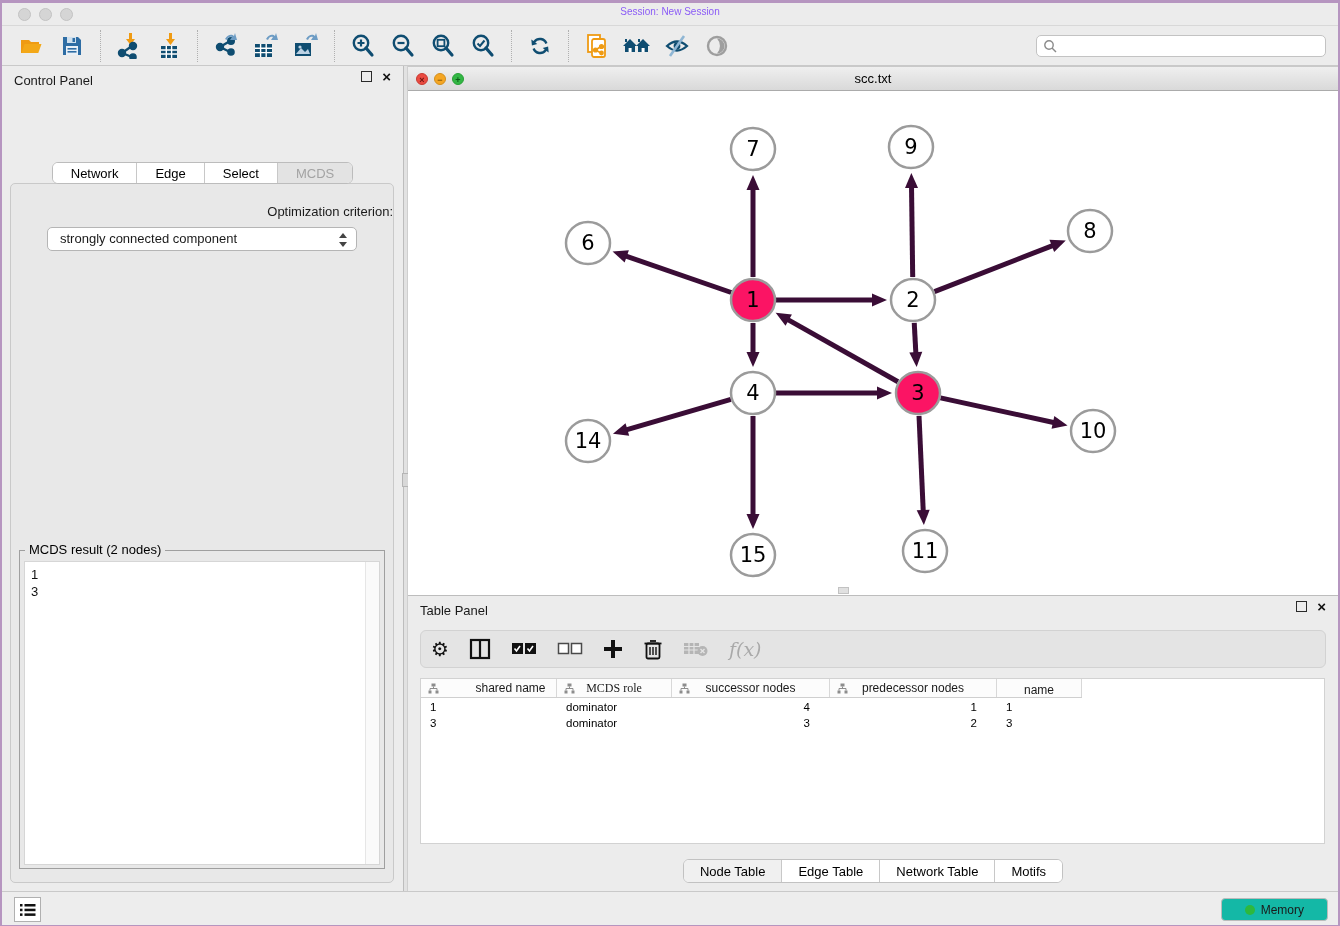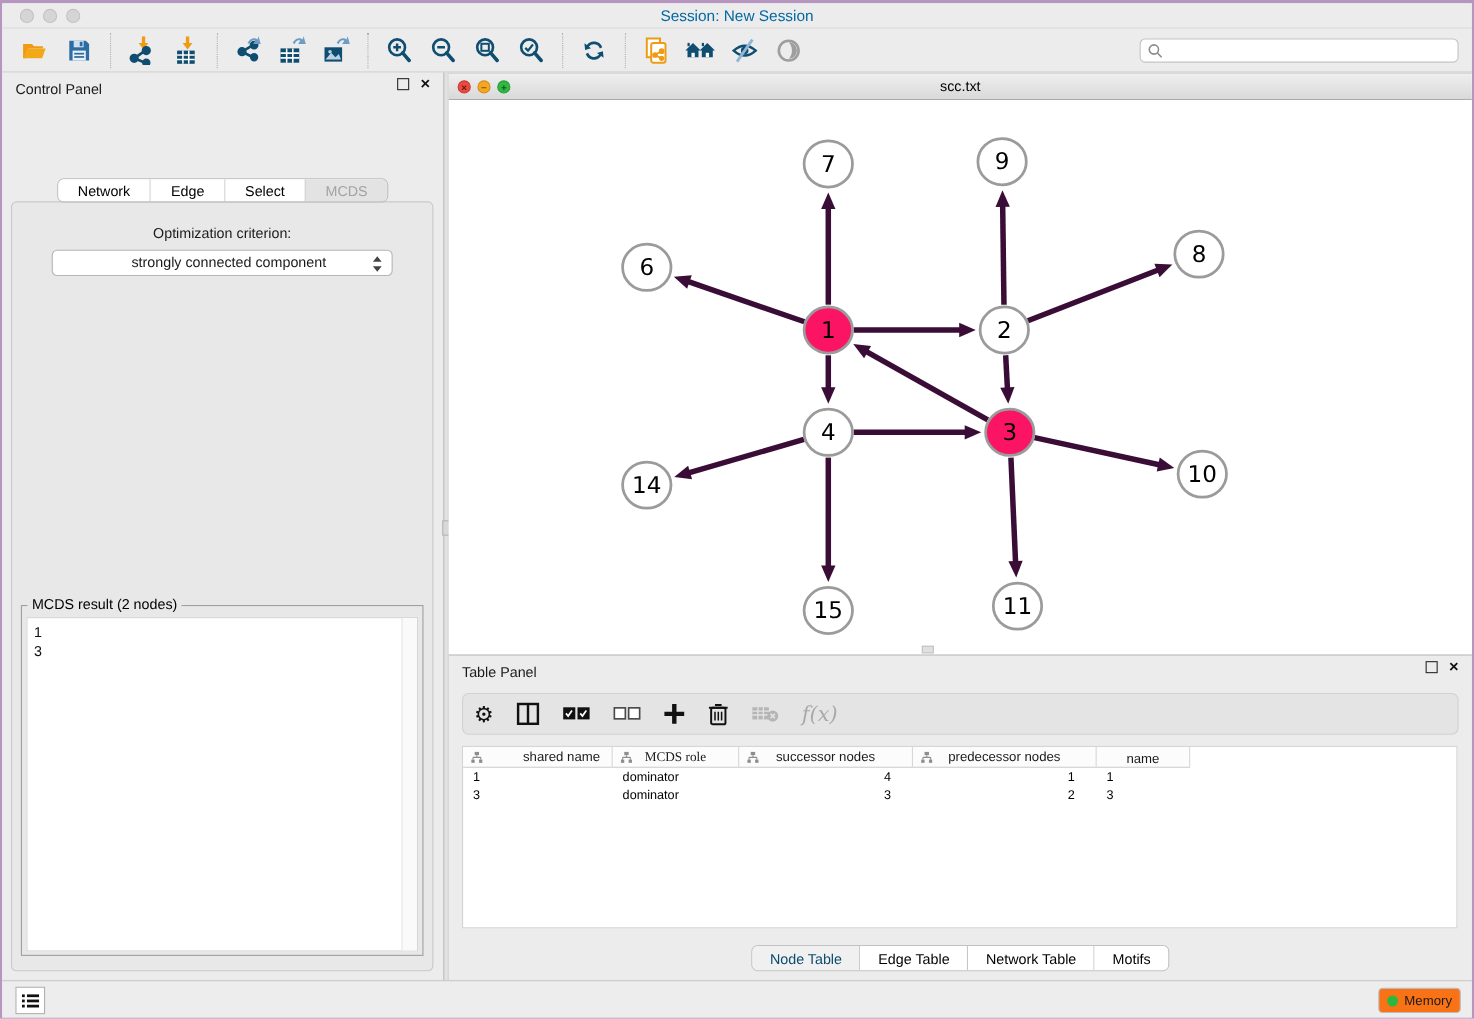--- a/index.html
+++ b/index.html
@@ -11,21 +11,21 @@
     overflow:hidden;
     font-size:13px;
     color:#1a1a1a;
   }
   .app { position:absolute; left:2px; top:3px; right:2px; bottom:1px; background:#ececec; }
 
   
   .titlebar { position:absolute; left:0; top:0; right:0; height:23px; background:#ececec; border-bottom:1px solid #d8d8d8; }
   .traffic { position:absolute; left:16px; top:5px; display:flex; gap:8px; }
   .tl { width:13px; height:13px; border-radius:50%; background:#d5d5d5; border:1px solid #c3c3c3; }
-  .win-title { position:absolute; left:0; right:0; top:3px; text-align:center; color:#0369a1; font-size:14px; }
+  .win-title { position:absolute; left:0; right:0; top:3px; text-align:center; color:#8b5cf6; font-size:10px; }
 
   
   .toolbar { position:absolute; left:0; top:23px; right:0; height:40px; background:#ececec; border-bottom:1px solid #c9c9c9; display:flex; align-items:center; padding-left:10px; }
   .tb-btn { width:30px; height:30px; display:flex; align-items:center; justify-content:center; margin:0 5px; }
   .tb-sep { width:1px; height:32px; border-left:1px dotted #b0b0b0; margin:0 8px; }
   .search-wrap { position:absolute; right:12px; top:9px; width:290px; height:22px; }
   .search-wrap input { width:100%; height:100%; border:1px solid #c3c3c3; border-radius:5px; background:#fff; padding-left:24px; font-size:12px; outline:none; }
   .search-glass { position:absolute; left:7px; top:4px; }
 
   
@@ -36,22 +36,22 @@
   .float-box { width:11px; height:11px; border:1.5px solid #2a2a2a; display:inline-block; }
   .close-x { font-weight:bold; font-size:15px; color:#111; line-height:11px; }
 
   .cp-tabs { position:absolute; left:0; right:0; top:96px; display:flex; justify-content:center; z-index:3; }
   .cp-tabgroup { display:flex; border:1px solid #bcbcbc; border-radius:6px; overflow:hidden; background:#fff; height:22px; }
   .cp-tab { padding:2px 18px; font-size:13px; background:#fff; color:#000000; border-right:1px solid #c8c8c8; line-height:17px; }
   .cp-tab:last-child { border-right:none; }
   .cp-tab.active { background:#e3e3e3; color:#a3a3a3; }
 
   .cp-content { position:absolute; left:8px; right:9px; top:117px; bottom:8px; background:#e8e8e8; border:1px solid #c9c9c9; border-radius:5px; }
-  .opt-label { position:absolute; top:20px; left:0; right:0; text-align:center; font-size:13px; }
-  .criterion { position:absolute; left:36px; right:36px; top:43px; height:24px; background:#fff; border:1px solid #b5b5b5; border-radius:5px; font-size:13px; line-height:22px; padding-left:12px;text-align:center; }
+  .opt-label { position:absolute; top:20px; left:0; right:0; text-align:right; font-size:13px; }
+  .criterion { position:absolute; left:36px; right:36px; top:43px; height:24px; background:#fff; border:1px solid #b5b5b5; border-radius:5px; font-size:13px; line-height:22px; padding-left:12px; }
   .stepper { position:absolute; right:8px; top:4px; }
   .cp-buttons { position:absolute; top:76px; left:0; right:0; display:flex; justify-content:center; gap:14px; }
   .btn { background:#fff; border:1px solid #b5b5b5; border-radius:5px; font-size:13px; padding:3px 16px; height:23px; font-family:"Liberation Sans", sans-serif; }
 
   .result-group { position:absolute; left:8px; right:8px; top:366px; bottom:13px; border:1px solid #9f9f9f; }
   .result-legend { position:absolute; top:-9px; left:5px; background:#e8e8e8; padding:0 4px; font-size:13px; color:#000; }
   .result-area { position:absolute; left:4px; right:4px; top:10px; bottom:3px; background:#fff; border:1px solid #d6d6d6; }
   .result-text { position:absolute; left:6px; top:4px; font-size:13px; line-height:17px; white-space:pre; color:#111; }
   .result-scroll { position:absolute; right:0; top:0; bottom:0; width:14px; background:#fafafa; border-left:1px solid #e6e6e6; }
 
@@ -82,26 +82,26 @@
   .tp-headrow { position:absolute; left:0; top:0; height:19px; display:flex; background:#fcfcfc; border-bottom:1px solid #cfcfcf; }
   .th-cell { position:relative; border-right:1px solid #d8d8d8; font-size:12px; color:#1a1a1a; display:flex; align-items:center; justify-content:center; }
   .th-cell .hier { position:absolute; left:7px; top:4px; }
   .tp-row { position:absolute; left:0; display:flex; height:16px; font-size:11.5px; color:#000; }
   .td-cell { overflow:hidden; white-space:nowrap; line-height:16px; }
 
   .tp-tabs { position:absolute; left:0; right:0; bottom:8px; display:flex; justify-content:center; }
   .tp-tabgroup { display:flex; border:1px solid #c2c2c2; border-radius:6px; overflow:hidden; background:#fff; height:24px; }
   .tp-tab { padding:3px 16px; font-size:13px; background:#fff; color:#000; border-right:1px solid #c8c8c8; line-height:18px; }
   .tp-tab:last-child { border-right:none; }
-  .tp-tab.active { background:#f0f0f0; color:#0c4a6e; }
+  .tp-tab.active { background:#f0f0f0; color:#000000; }
 
   
   .statusbar { position:absolute; left:0; right:0; bottom:0; height:34px; background:#ededed; border-top:1px solid #c9c9c9; }
   .list-btn { position:absolute; left:12px; top:5px; width:27px; height:25px; background:#fff; border:1px solid #b0b0b0; display:flex; align-items:center; justify-content:center; }
-  .memory-btn { position:absolute; right:10px; top:6px; height:23px; background:#f97316; border:1px solid #bbb; border-radius:4px; display:flex; align-items:center; gap:6px; padding:0 7px; font-size:12px; }
+  .memory-btn { position:absolute; right:10px; top:6px; height:23px; background:#14b8a6; border:1px solid #bbb; border-radius:4px; display:flex; align-items:center; gap:6px; padding:0 23px; font-size:12px; }
   .mem-dot { width:10px; height:10px; border-radius:50%; background:#2db83d; }
 </style>
 </head>
 <body>
 
 <div class="app">
 
   <div class="titlebar">
     <div class="traffic">
       <div class="tl"></div>

